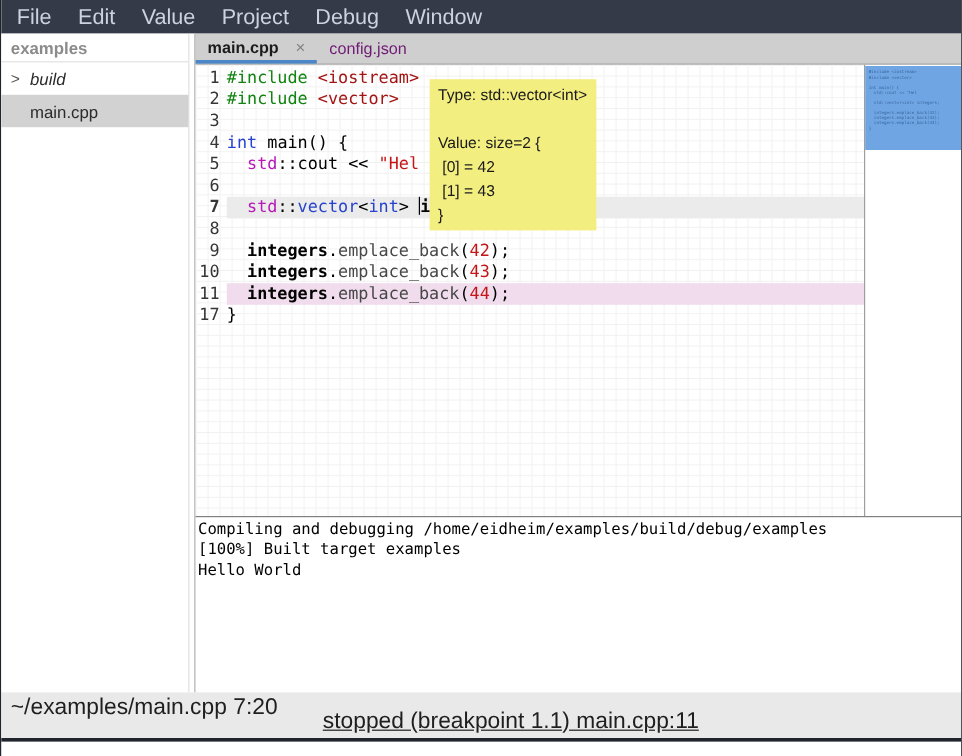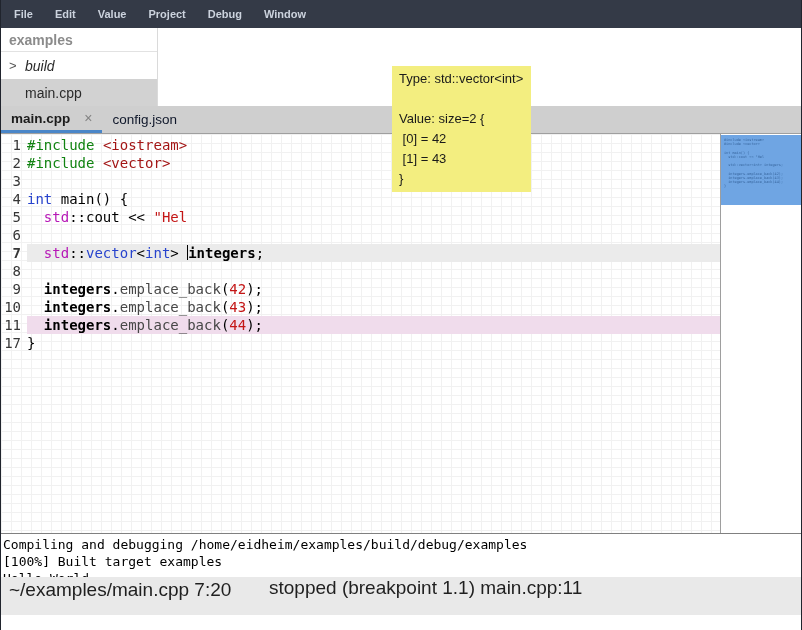--- a/index.html
+++ b/index.html
@@ -9,37 +9,37 @@
   
   .titlebar { height:30px; background:#2f3440; display:flex; align-items:center; position:relative; }
   .title { position:absolute; left:0; right:0; text-align:center; color:#d3dae3; font-size:14px; }
   .controls { position:absolute; right:10px; top:0; height:30px; display:flex; align-items:center; gap:16px; }
   .btn-min { width:10px; height:2px; background:#aab1bd; margin-top:4px; }
   .btn-restore { width:9px; height:9px; background:linear-gradient(135deg,#b9bfc9 50%,#6b7382 50%); }
   .btn-close { width:17px; height:17px; border-radius:50%; background:#d5606a; color:#55262b; font-size:11px; font-weight:bold; display:flex; align-items:center; justify-content:center; line-height:1; }
 
   
   .menubar { height:28px; background:#343a47; display:flex; align-items:center; padding-left:2px; }
-  .menu-item { color:#ccd3de; font-size:11px; padding:5px 11px;font-weight:bold; }
+  .menu-item { color:#ccd3de; font-size:18px; padding:5px 11px; }
 
   
-  .main { display:flex; height:549px;flex-direction:column; }
+  .main { display:flex; height:549px; }
   .sidebar { width:157px; background:#fff; border-right:1px solid #dadada; }
   .sb-header { height:24px; line-height:24px; padding-left:8px; color:#8b8b8b; font-weight:bold; font-size:14px; border-bottom:1px solid #e2e2e2; }
   .tree-item { height:27px; display:flex; align-items:center; font-size:14px; color:#2b2b2b; }
   .tree-item.selected { background:#d2d2d2; }
   .tree-chevron { width:16px; margin-left:8px; color:#555; font-size:13px; }
   .tree-label { margin-left:24px; }
   .tree-item.has-chevron .tree-label { margin-left:0;font-style:italic; }
   .divider { width:5px; background:#fff; border-right:1px solid #9e9e9e; }
 
   .content { flex:1; display:flex; flex-direction:column; }
   
   .tabbar { height:28px; background:#cfcfcf; border-bottom:1px solid #9f9f9f; display:flex; }
-  .tab { display:flex; align-items:center; padding:0 10px; font-size:13.5px; color:#0f172a; }
+  .tab { display:flex; align-items:center; padding:0 10px; font-size:13.5px; color:#701a75; }
   .tab.active { color:#1c1c1c; font-weight:bold; border-bottom:3px solid var(--accent); }
   .tab-close { margin-left:14px; color:#828282; font-weight:normal; font-size:14px; }
 
   
   .editor-row { height:399px; display:flex; }
   .code-area { flex:1; overflow:hidden; padding-top:2px;
     background-color:#fff;
     background-image:linear-gradient(#f1f1f1 1px, transparent 1px),linear-gradient(90deg,#f1f1f1 1px, transparent 1px);
     background-size:10px 9px; }
   .code-line { display:flex; height:18px; line-height:18px; font-family:"DejaVu Sans Mono", monospace; font-size:14px; white-space:pre; }
@@ -57,30 +57,30 @@
   .tk-fn { color:var(--fn); }
   .tk-pl { color:#000; }
   .caret { display:inline-block; width:1px; height:15px; background:#000; vertical-align:-2px; }
 
   
   .minimap { width:81px; border-left:1px solid #9e9e9e; background:#fff; }
   .mini-view { margin-top:1px; height:70px; background:var(--minimap); overflow:hidden; }
   .mini-code { font-family:"DejaVu Sans Mono", monospace; font-size:3.5px; line-height:4.2px; color:#38679f; padding:3px 0 0 3px; white-space:pre; }
 
   
-  .tooltip { position:absolute; left:357px; top:66px; width:max-content; background:var(--tooltip); color:#1a1a1a; font-size:13px; line-height:20px; padding:3px 8px 3px 7px; z-index:10;margin-left:34px; }
+  .tooltip { position:absolute; left:357px; top:66px; width:max-content; background:var(--tooltip); color:#1a1a1a; font-size:13px; line-height:20px; padding:3px 8px 3px 7px; z-index:10; }
   .tooltip div { white-space:pre; }
 
   
   .output { height:156px; background:#fff; border-top:1px solid #808080; font-family:"DejaVu Sans Mono", monospace; font-size:13px; line-height:17px; color:#000; padding:2px 0 0 2px; white-space:pre; }
 
   
   .statusbar { height:38px; background:#e9e9e9; position:relative; font-size:19px; color:#1f1f1f; }
   .status-left { position:absolute; left:8px; top:2px; }
-  .status-center { position:absolute; left:268px; top:0; }
+  .status-center { position:absolute; left:268px; top:14px;text-decoration:underline; }
   .bottom-edge { height:3px; background:#20242d; }
 </style>
 </head>
 <body>
 
 <div class="window">
 
 
   <div class="menubar">
       <span class="menu-item">File</span>

